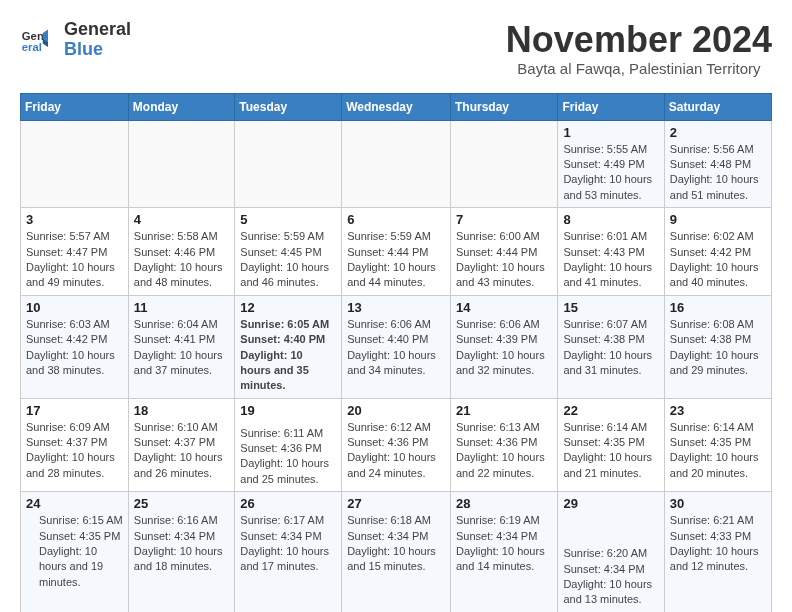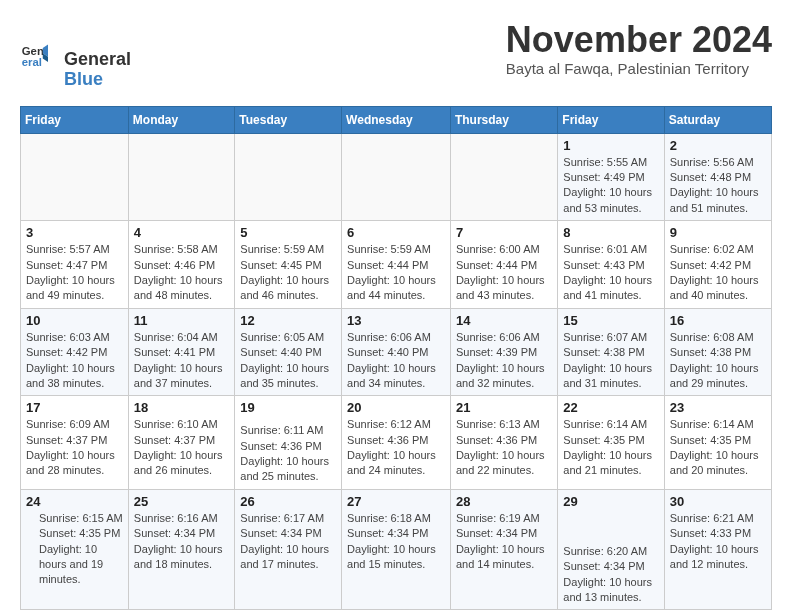--- a/index.html
+++ b/index.html
@@ -19,21 +19,21 @@
     .logo {
       display: flex;
       align-items: center;
       gap: 16px;
     }
     .logo-icon {
       width: 28px;
       height: 28px;
     }
     .title-area {
-      text-align: left;
+      text-align: center;
       margin-left: 44px;
     }
     .month-title {
       font-size: 36px;
       font-weight: bold;
       color: #333;
       line-height: 1.1;
     }
     .subtitle {
       font-size: 15px;
@@ -88,21 +88,21 @@
 
 <div class="header-area">
   <div class="logo">
     <svg class="logo-icon" viewBox="0 0 32 32">
       <text x="2" y="16" font-size="13" font-weight="bold" fill="#333">Gen</text>
       <text x="2" y="28" font-size="13" font-weight="bold" fill="#3a7fc1">eral</text>
       <polygon points="26,8 32,4 32,18 26,14" fill="#3a7fc1"></polygon>
       <polygon points="26,14 32,18 32,24 26,20" fill="#1a5a8a"></polygon>
     </svg>
     <div>
-      <div style="font-size:18px;font-weight:bold;color:#333;line-height:1.1;margin-top:30px;">General</div>
+      <div style="font-size:18px;font-weight:bold;color:#333;line-height:1.1;">General</div>
       <div style="font-size:18px;font-weight:bold;color:#3a7fc1;line-height:1.1;">Blue</div>
     </div>
   </div>
   <div class="title-area">
     <div class="month-title">November 2024</div>
     <div class="subtitle">Bayta al Fawqa, Palestinian Territory</div>
   </div>
 </div>
 
 <table class="calendar-table">
@@ -189,21 +189,21 @@
 Daylight: 10 hours and 38 minutes.</div>
         </td>
         <td>
           <span class="day-number">11</span>
           <div class="day-info" style="white-space: pre-line;">Sunrise: 6:04 AM
 Sunset: 4:41 PM
 Daylight: 10 hours and 37 minutes.</div>
         </td>
         <td>
           <span class="day-number">12</span>
-          <div class="day-info" style="white-space: pre-line;">Sunrise: 6:05 AM
+          <div class="day-info" style="white-space: pre-line; font-weight: bold;">Sunrise: 6:05 AM
 Sunset: 4:40 PM
 Daylight: 10 hours and 35 minutes.</div>
         </td>
         <td>
           <span class="day-number">13</span>
           <div class="day-info" style="white-space: pre-line;">Sunrise: 6:06 AM
 Sunset: 4:40 PM
 Daylight: 10 hours and 34 minutes.</div>
         </td>
         <td>

